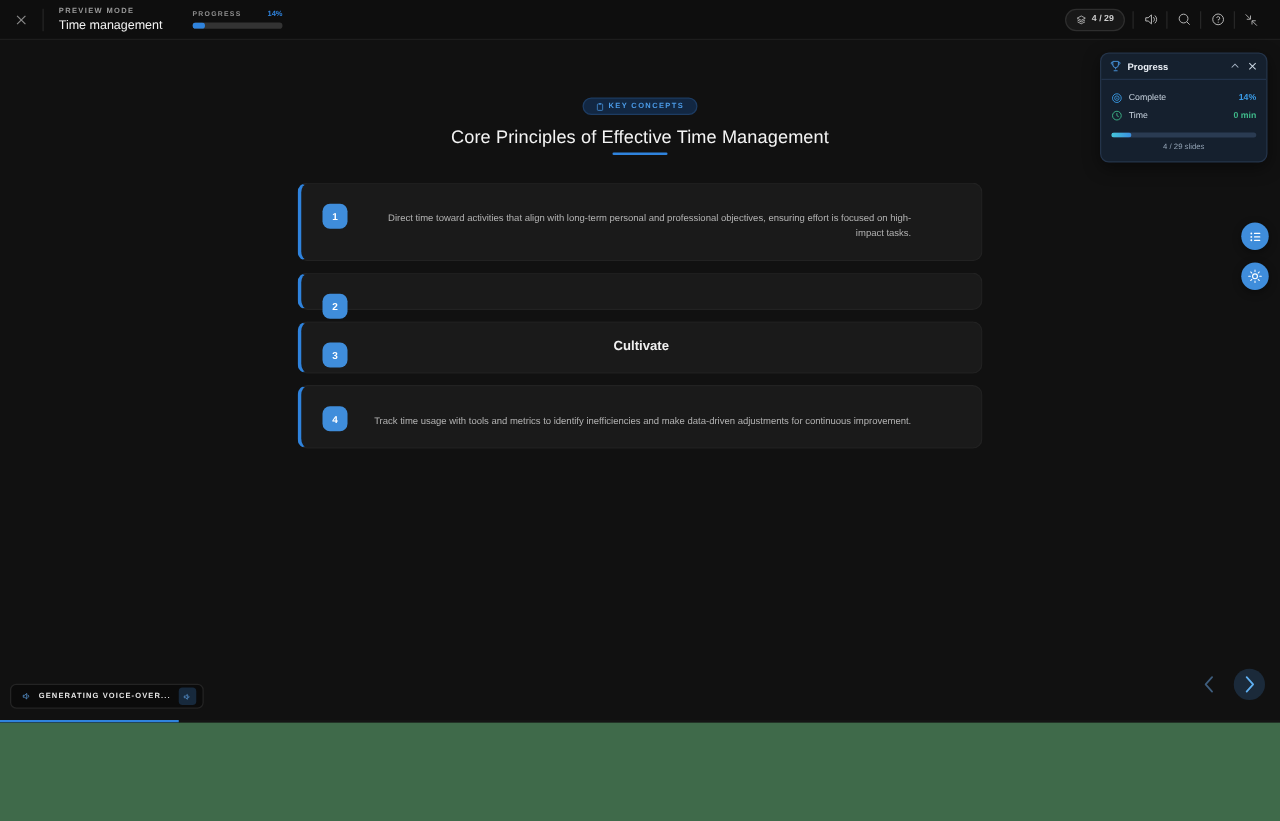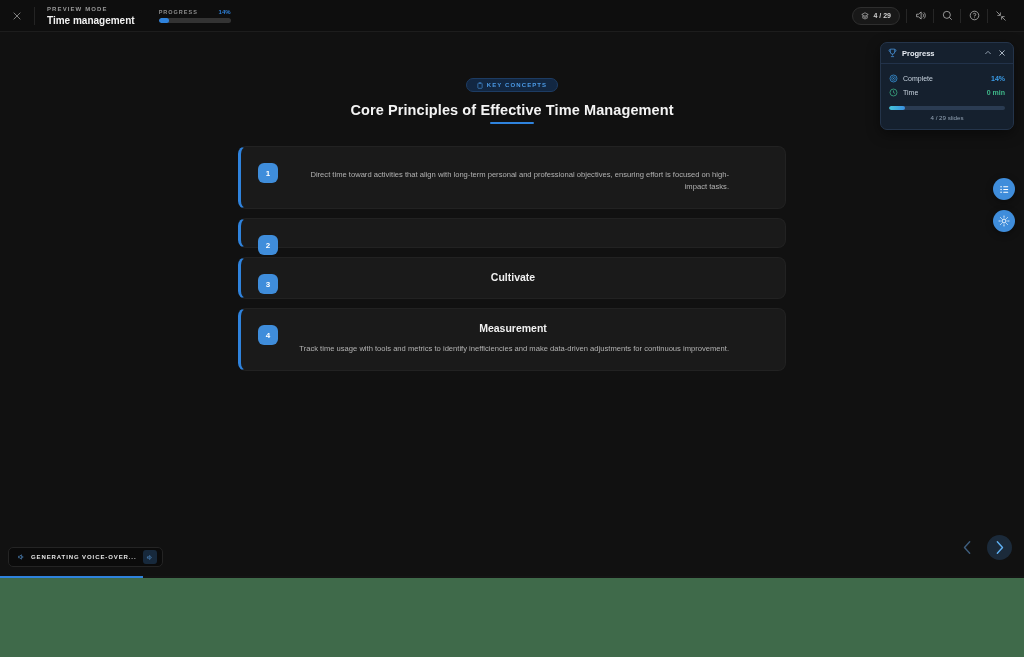--- a/index.html
+++ b/index.html
@@ -29,21 +29,21 @@
     display: flex; align-items: center; justify-content: center;
     color: #8a8a8a; cursor: pointer;
   }
   .hdr-sep { width: 1px; height: 18px; background: #242424; }
   .preview-block { padding-left: 12px; display: flex; flex-direction: column; justify-content: center; }
   .preview-mode {
     font-size: 6px; letter-spacing: 1.1px; font-weight: bold;
     color: #9a9a9a; text-transform: uppercase; line-height: 9px;
   }
   .preview-title {
-    font-size: 10px; font-weight: bold; color: #f2f2f2; line-height: 13px;
+    font-size: 10px; font-weight: normal; color: #f2f2f2; line-height: 13px;
   }
   .progress-block { margin-left: 24px; display: flex; flex-direction: column; justify-content: center; }
   .progress-row { display: flex; align-items: center; justify-content: space-between; width: 72px; }
   .progress-label {
     font-size: 5.5px; letter-spacing: 1px; font-weight: bold;
     color: #8d8d8d; text-transform: uppercase;
   }
   .progress-pct { font-size: 6px; font-weight: bold; color: #2f83dd; }
   .progress-track {
     margin-top: 3px; width: 72px; height: 5px;
@@ -73,21 +73,21 @@
   .badge-wrap { width: 100%; display: flex; justify-content: center; margin-top: 46px; }
   .kc-badge {
     display: inline-flex; align-items: center; gap: 4px;
     height: 14px; padding: 0 10px; border-radius: 7px;
     background: #122742; border: 1px solid #1d3c63;
     color: #4b9ae6; font-size: 6px; font-weight: bold; letter-spacing: 1.1px;
     text-transform: uppercase;
   }
   .slide-title {
     margin-top: 10px; text-align: center;
-    font-size: 14.5px; font-weight: bold; color: #f4f4f4; letter-spacing: 0.1px;
+    font-size: 14.5px; font-weight: normal; color: #f4f4f4; letter-spacing: 0.1px;
   }
   .title-rule {
     width: 44px; height: 2.2px; background: #2f83dd; border-radius: 2px;
     margin: 4px auto 0 auto;
   }
 
   .cards { margin-top: 22px; display: flex; flex-direction: column; align-items: center; gap: 9px; }
   .card {
     position: relative;
     width: 548px; border-radius: 8px;
@@ -289,21 +289,20 @@
         </div>
         <div class="card">
           <div class="card-num">2</div>
         </div>
         <div class="card">
           <div class="card-num">3</div>
           <div class="card-title">Cultivate</div>
         </div>
         <div class="card">
           <div class="card-num">4</div>
-          <div class="card-title">Measurement</div>
           <div class="card-desc">Track time usage with tools and metrics to identify inefficiencies and make data-driven adjustments for continuous improvement.</div>
         </div>
       </div>
   </div>
 
   <div class="prog-panel">
     <div class="pp-head">
       <svg width="9" height="10" viewBox="0 0 16 18">
         <path d="M4 2 H12 V7 a4 4 0 0 1 -8 0 Z" fill="none" stroke="#4b9ae6" stroke-width="1.3"></path>
         <path d="M4 3.3 H2 a2.4 2.4 0 0 0 2.4 3.6" fill="none" stroke="#4b9ae6" stroke-width="1.2"></path>

